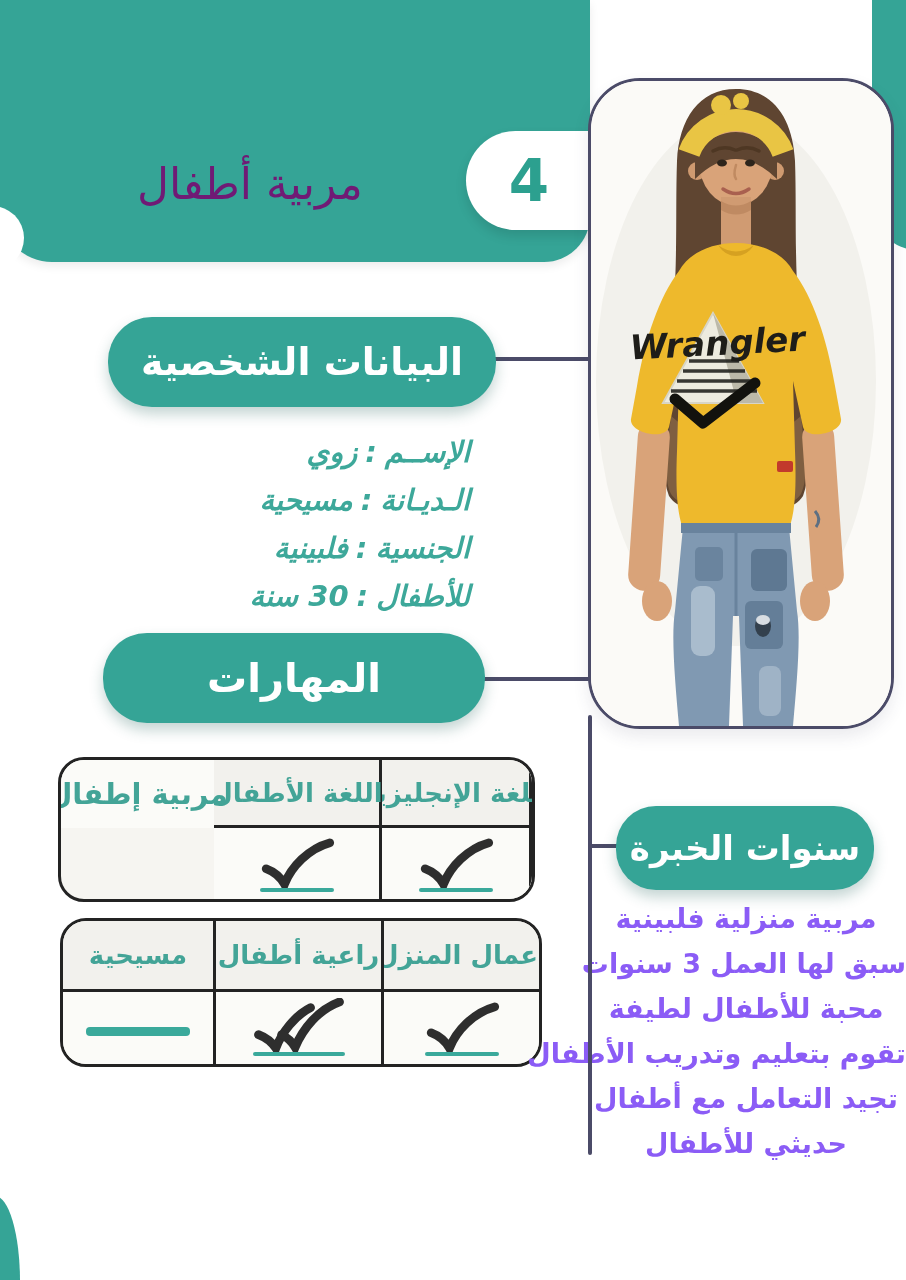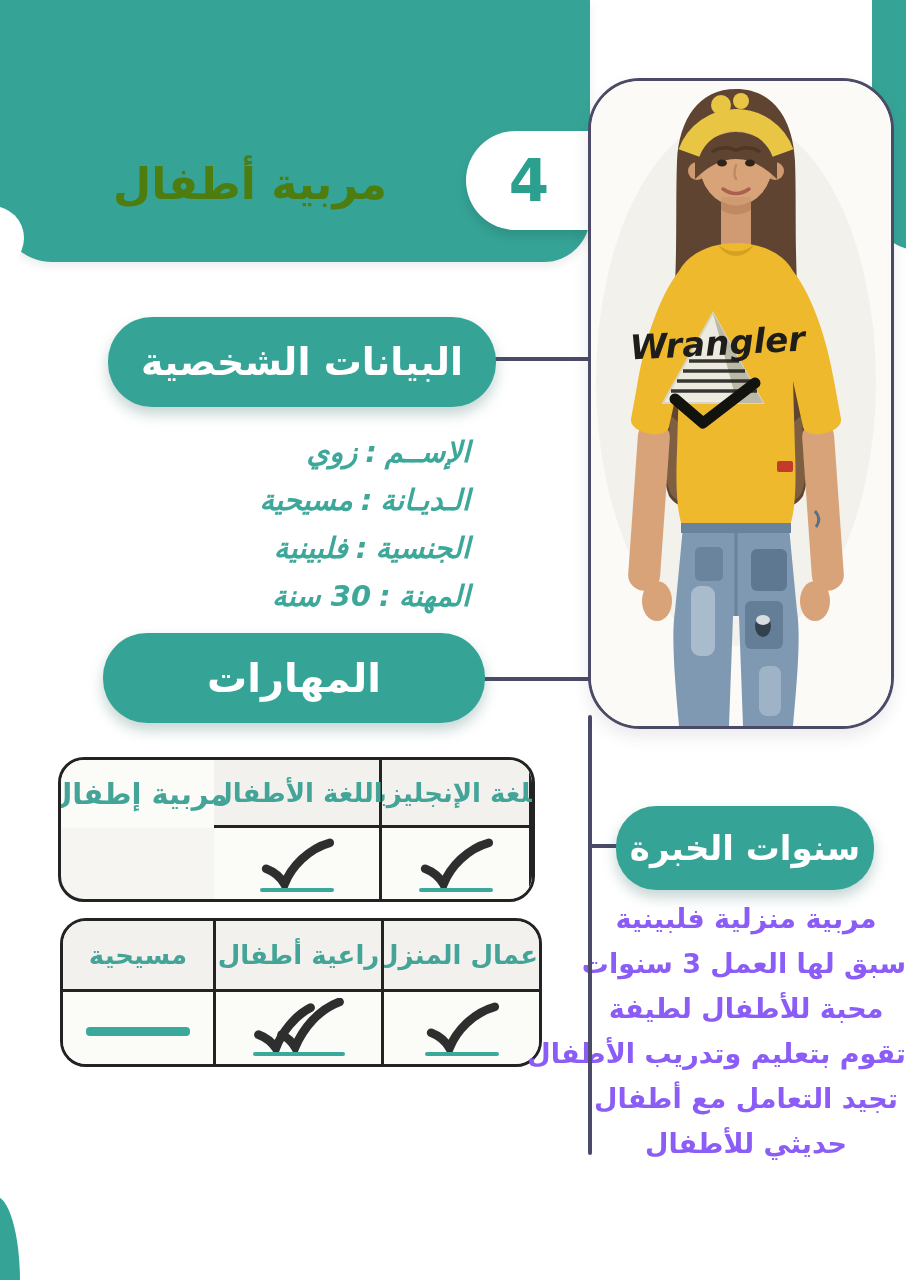--- a/index.html
+++ b/index.html
@@ -22,21 +22,21 @@
   .banner-notch{
     position:absolute; left:-40px; top:206px; width:64px; height:64px;
     border-radius:50%; background:#ffffff; z-index:2;
   }
   .blob-bottom-left{
     position:absolute; left:-30px; top:1196px; width:50px; height:170px;
     border-radius:50%; background:#35a496; z-index:1;
   }
   .main-title{
     position:absolute; left:100px; top:158px; width:300px; z-index:2;
-    color:#4d7c0f; font-size:44px; font-weight:bold; text-align:center;
+    color:#701a75; font-size:44px; font-weight:normal; text-align:center;
     direction:rtl; line-height:1.2;
   }
   .number-pill{
     position:absolute; left:466px; top:131px; width:126px; height:99px; z-index:3;
     background:#ffffff; border-radius:50px 0 0 50px;
     display:flex; align-items:center; justify-content:center;
     box-shadow:0 6px 12px rgba(0,0,0,.12);
   }
   .number-pill span{color:#2ca08f; font-size:58px; font-weight:bold;}
   
@@ -198,21 +198,21 @@
     <div class="field">
       <span>الإســم</span><span class="colon">:</span><span>زوي</span>
     </div>
     <div class="field">
       <span>الـديـانة</span><span class="colon">:</span><span>مسيحية</span>
     </div>
     <div class="field">
       <span>الجنسية</span><span class="colon">:</span><span>فلبينية</span>
     </div>
     <div class="field">
-      <span>المهنة</span><span class="colon">:</span><span>30 سنة</span>
+      <span>للأطفال</span><span class="colon">:</span><span>30 سنة</span>
     </div>
   </div>
 
   <div class="pill skills">
     <span>المهارات</span>
   </div>
 
   <div class="skills-table t1">
     <div class="cell hdr c2">اللغة الإنجليزية</div>
     <div class="cell hdr c3">اللغة الأطفال</div>

